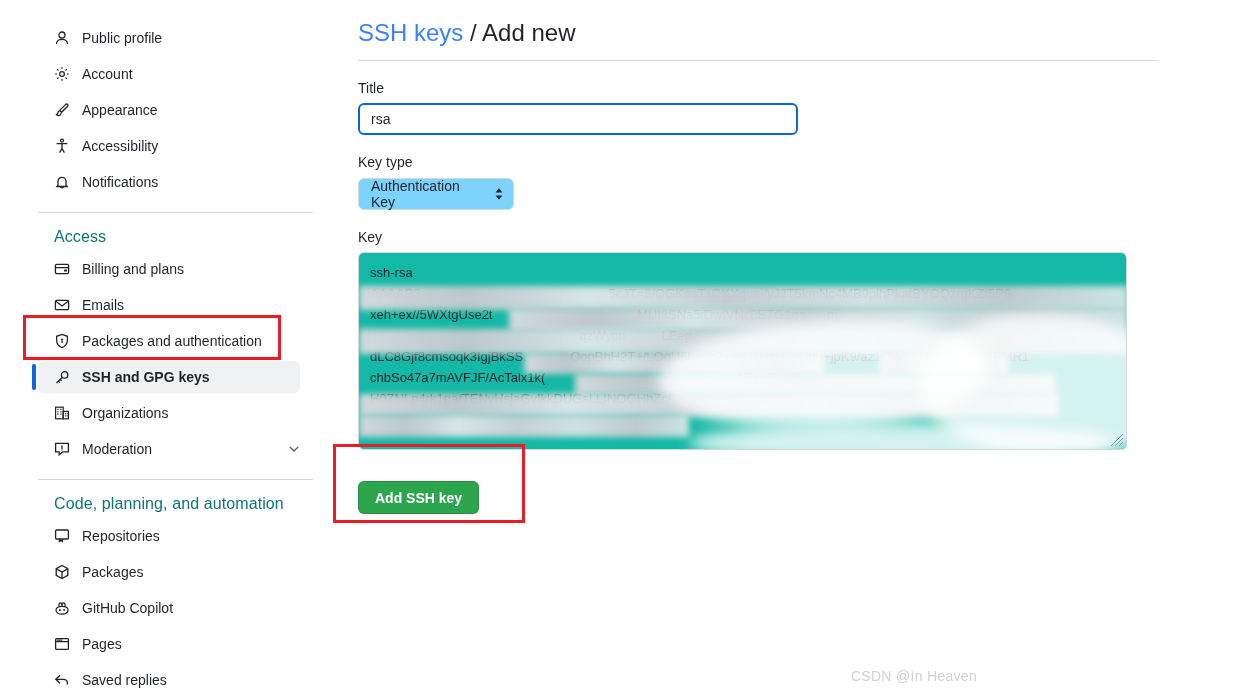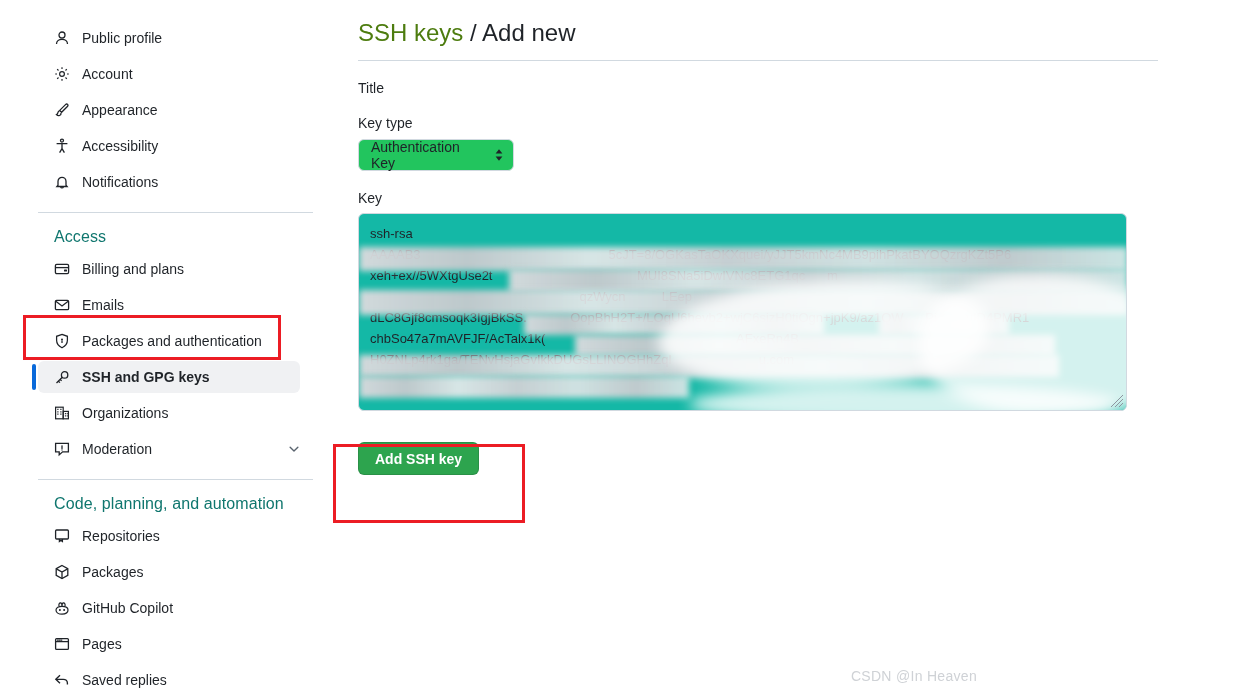--- a/index.html
+++ b/index.html
@@ -87,21 +87,21 @@
   #page-title {
     font-size: 24px;
     font-weight: 400;
     line-height: 30px;
     margin: 0;
     padding-top: 18px;
     color: #1f2328;
     white-space: nowrap;
   }
   #page-title .lnk {
-    color: #4d7c0f;
+    color: #3b82f6;
     cursor: pointer;
   }
   #page-title .sep { color: #1f2328; }
   #title-rule {
     height: 1px;
     background: #d1d9e0;
     width: 800px;
     margin-top: 12px;
   }
 
@@ -123,21 +123,21 @@
     font-family: "Liberation Sans", sans-serif;
     color: #1f2328;
     outline: none;
     background: #fff;
   }
 
   #keytype-select {
     height: 32px;
     border: 1px solid #d1d9e0;
     border-radius: 6px;
-    background: #22c55e;
+    background: #7dd3fc;
     padding: 0 26px 0 12px;
     font-size: 14px;
     font-family: "Liberation Sans", sans-serif;
     color: #1f2328;
     display: inline-flex;
     align-items: center;
     position: relative;
     cursor: pointer;
     width: 156px;
   }
@@ -423,20 +423,21 @@
   <main id="main">
 
     <h1 id="page-title">
       <span class="lnk">SSH keys</span>
       <span class="sep">/</span>
       <span>Add new</span>
     </h1>
     <div id="title-rule"></div>
 
     <div class="field-label">Title</div>
+    <input id="title-input" type="text" value="rsa" style="">
 
     <div class="field-label">Key type</div>
     <div id="keytype-select">
       <span>Authentication Key</span>
       <span class="updown">
         <svg width="10" height="14" viewBox="0 0 10 14" fill="currentColor" aria-hidden="true">
           <path d="M5 1.2 L8.4 5.4 H1.6 Z"></path>
           <path d="M5 12.8 L1.6 8.6 H8.4 Z"></path>
         </svg>
       </span>

